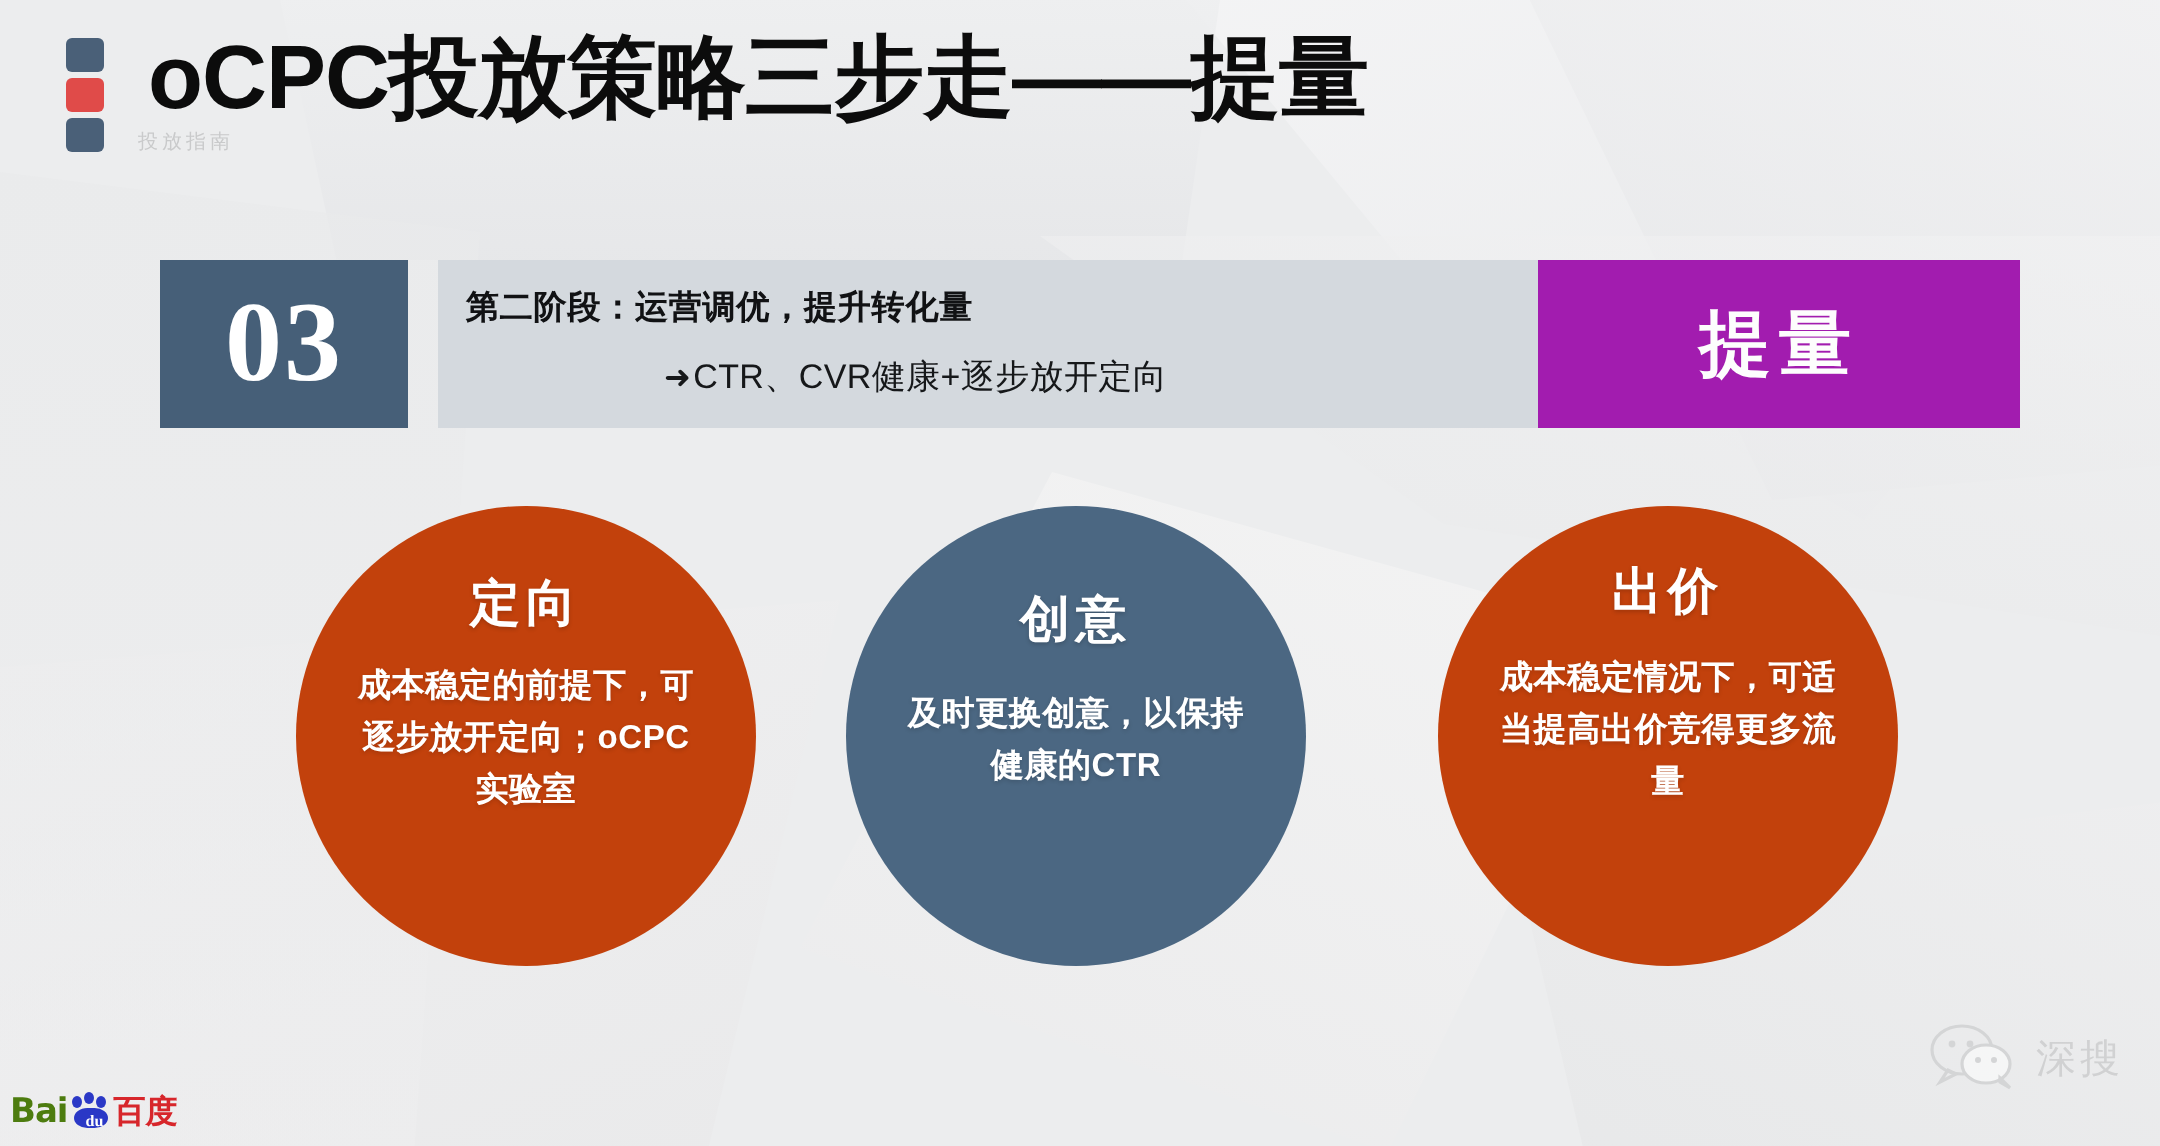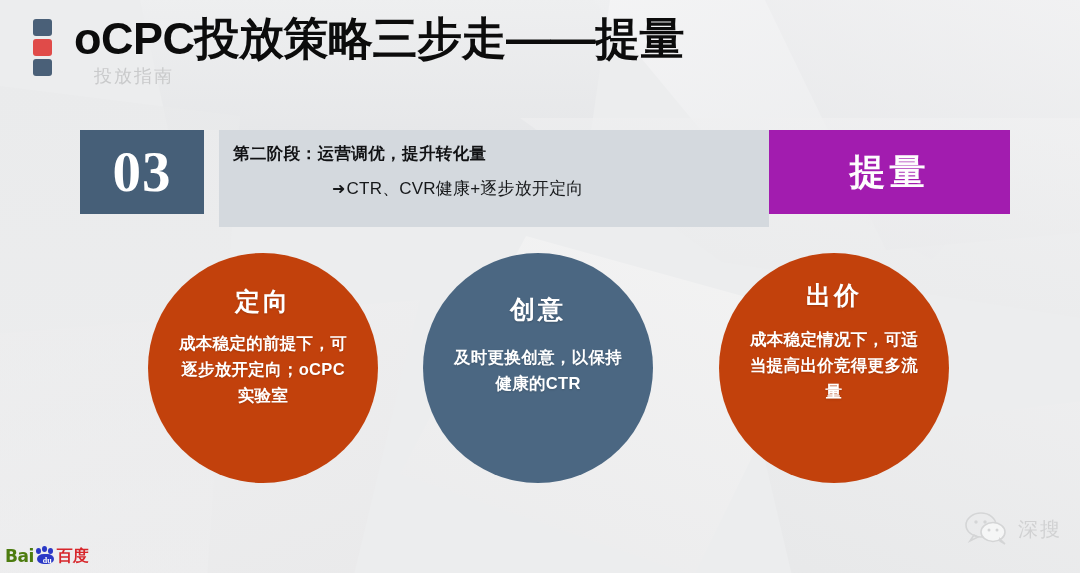--- a/index.html
+++ b/index.html
@@ -67,34 +67,34 @@
   
   .bullets{position:absolute;left:33px;top:19px;width:20px;}
   .bullet{width:19px;height:17px;border-radius:3px;margin-bottom:3px;}
 
   .title{
     position:absolute;left:74px;top:13px;
     font-size:45px;line-height:52px;font-weight:bold;
     color:#0c0c0c;letter-spacing:-0.5px;white-space:nowrap;
   }
   .subtitle{
-    position:absolute;left:94px;top:64px;
-    font-size:18px;color:#c9cacb;letter-spacing:2px;
+    position:absolute;left:69px;top:64px;
+    font-size:10px;color:#c9cacb;letter-spacing:2px;
   }
 
   
   .stepnum{
     position:absolute;left:80px;top:130px;width:124px;height:84px;
     background:#465f78;color:#ffffff;
     font-family:"Liberation Serif","DejaVu Serif",serif;
     font-size:57px;font-weight:bold;line-height:84px;text-align:center;
     letter-spacing:1px;
   }
   .stepbox{
-    position:absolute;left:219px;top:130px;width:550px;height:97px;
+    position:absolute;left:219px;top:130px;width:550px;height:84px;
     background:#d4d9de;
   }
   .stepbox .l1{
     position:absolute;left:14px;top:13px;
     font-size:16.5px;font-weight:bold;color:#111214;letter-spacing:.4px;
   }
   .stepbox .l2{
     position:absolute;left:113px;top:47px;
     font-size:17px;color:#16181a;letter-spacing:.2px;
   }

